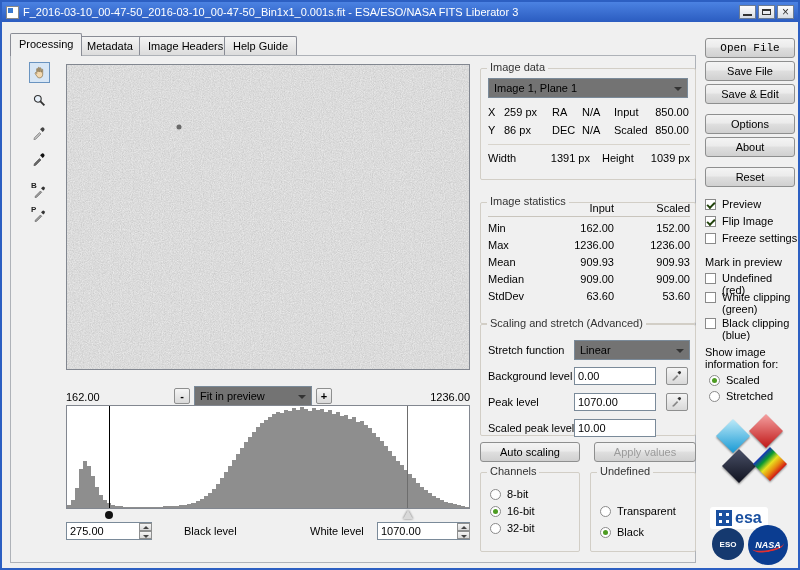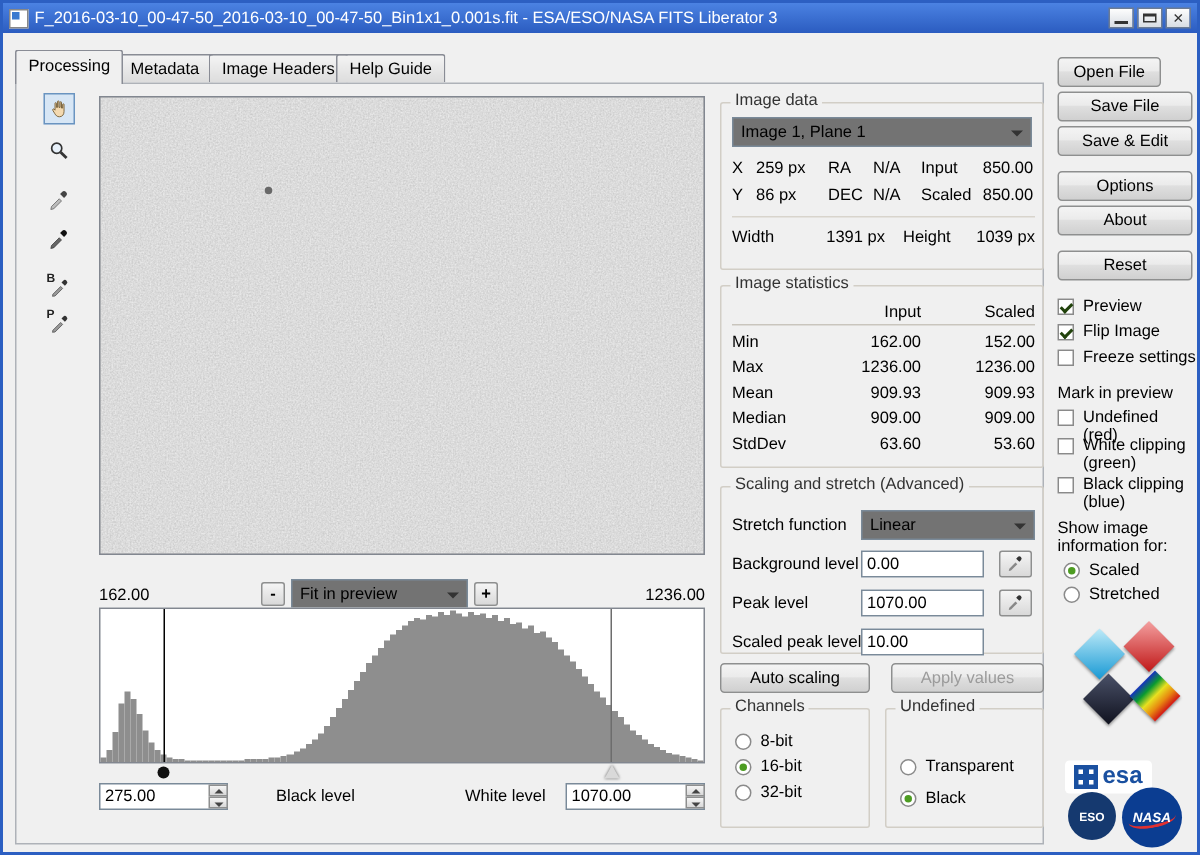--- a/index.html
+++ b/index.html
@@ -368,21 +368,21 @@
     <span>850.00</span>
   </div>
   <div class="sep" style="left:486px; top:142px; width:202px;"></div>
   <div class="size-grid" style="top:150px;">
     <span>Width</span>
     <span class="num">1391 px</span>
     <span style="padding-left:12px;">Height</span>
     <span class="num">1039 px</span>
   </div>
 
-  <div class="grp" style="left:478px; top:188px; width:216px; height:122px;">
+  <div class="grp" style="left:478px; top:200px; width:216px; height:122px;">
     <span class="grp-cap">Image statistics</span>
   </div>
   <div class="stats-grid" style="top:200px;">
     <span class="hd"></span>
     <span class="hd">Input</span>
     <span class="hd">Scaled</span>
     <span>Min</span>
     <span class="num">162.00</span>
     <span class="num">152.00</span>
     <span>Max</span>
@@ -450,21 +450,21 @@
   </div>
   <div class="rd-row" style="left:598px; top:486px;margin-top:38px;">
     <span class="rd checked"></span>
     <span>Black</span>
   </div>
   <div class="rd-row" style="left:598px; top:503px;">
     <span class="rd"></span>
     <span>Transparent</span>
   </div>
 
-  <div class="push-btn" style="left:703px; top:36px; width:69px;">Open File</div>
+  <div class="push-btn" style="left:703px; top:36px; width:90px;font-family:Liberation Mono, monospace;">Open File</div>
   <div class="push-btn" style="left:703px; top:59px; width:90px;">Save File</div>
   <div class="push-btn" style="left:703px; top:82px; width:90px;">Save &amp; Edit</div>
   <div class="push-btn" style="left:703px; top:112px; width:90px;">Options</div>
   <div class="push-btn" style="left:703px; top:135px; width:90px;">About</div>
   <div class="push-btn" style="left:703px; top:165px; width:90px;">Reset</div>
 
   <div class="cb-row" style="left:703px; top:196px;">
     <span class="cb checked"></span>
     <span>Preview</span>
   </div>

